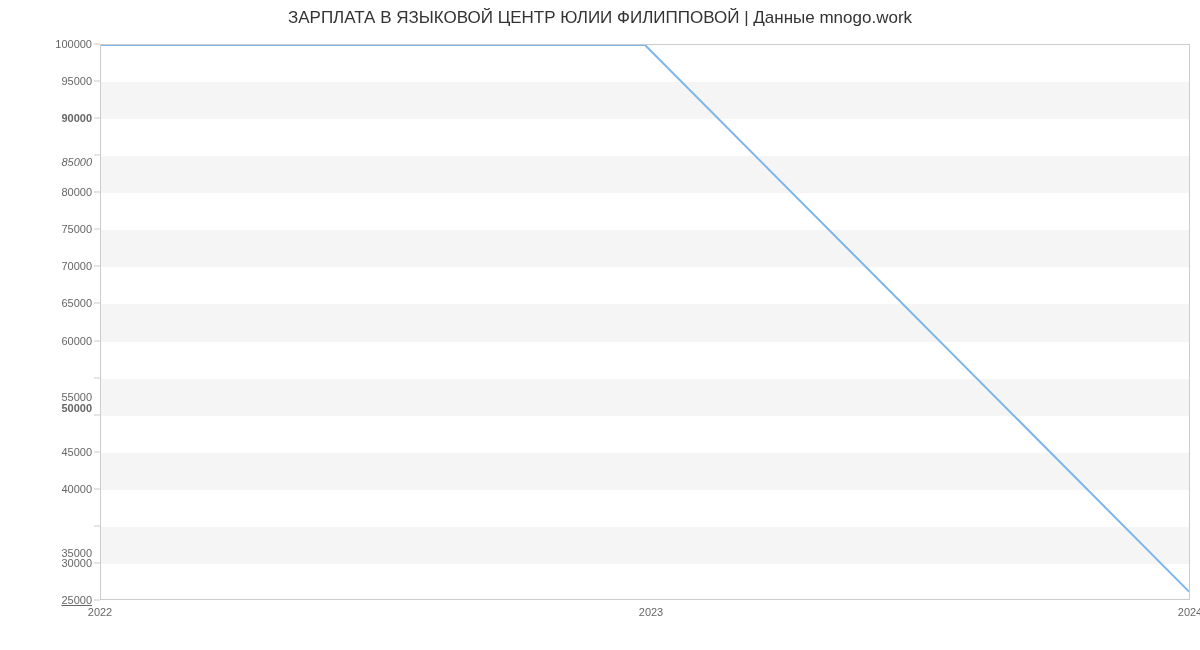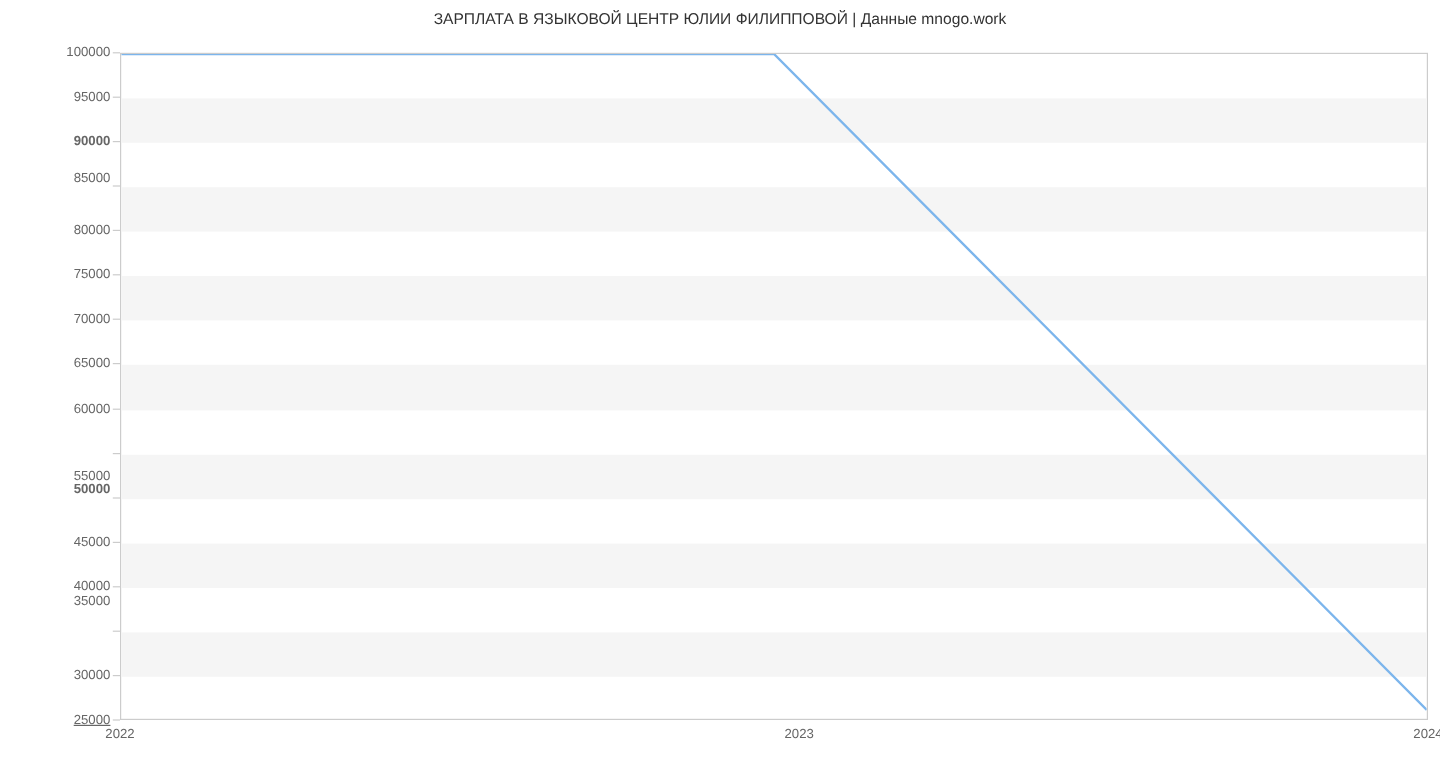--- a/index.html
+++ b/index.html
@@ -15,21 +15,21 @@
     position: relative;
     width: 1200px;
     height: 650px;
   }
   .title {
     position: absolute;
     top: 8px;
     left: 0;
     width: 100%;
     text-align: center;
-    font-size: 13px;
+    font-size: 17px;
     color: #333333;
   }
   .plot {
     position: absolute;
     left: 100px;
     top: 44px;
     width: 1090px;
     height: 556px;
     border: 1px solid #cccccc;
     box-sizing: border-box;
@@ -92,44 +92,44 @@
 
     <svg class="line-svg" id="line-svg" viewBox="0 0 1090 556" preserveAspectRatio="none">
       <polyline id="series-line" fill="none" stroke="#7cb5ec" stroke-width="2" points="0,0 545,0 1090,548.5866666666667"></polyline>
     </svg>
   </div>
 
 <div class="ytick-label" style="top: 600px; text-decoration: underline;">25000</div>
     <div class="ytick-mark" style="top: 600px;"></div>
     <div class="ytick-label" style="top: 562.933px; text-align: right;">30000</div>
     <div class="ytick-mark" style="top: 562.933px;"></div>
-    <div class="ytick-label" style="top: 501px; margin-left: 28px;">35000</div>
+    <div class="ytick-label" style="top: 553px; margin-left: 28px;">35000</div>
     <div class="ytick-mark" style="top: 525.867px;"></div>
     <div class="ytick-label" style="top: 488.8px;">40000</div>
     <div class="ytick-mark" style="top: 488.8px;"></div>
     <div class="ytick-label" style="top: 451.733px;">45000</div>
     <div class="ytick-mark" style="top: 451.733px;"></div>
     <div class="ytick-label" style="top: 408px; font-weight: bold;">50000</div>
     <div class="ytick-mark" style="top: 414.667px;"></div>
     <div class="ytick-label" style="top: 397px;">55000</div>
     <div class="ytick-mark" style="top: 377.6px;"></div>
     <div class="ytick-label" style="top: 340.533px;">60000</div>
     <div class="ytick-mark" style="top: 340.533px;"></div>
     <div class="ytick-label" style="top: 303.467px;">65000</div>
     <div class="ytick-mark" style="top: 303.467px;"></div>
     <div class="ytick-label" style="top: 266.4px;">70000</div>
     <div class="ytick-mark" style="top: 266.4px;"></div>
     <div class="ytick-label" style="top: 229.333px;">75000</div>
     <div class="ytick-mark" style="top: 229.333px;"></div>
     <div class="ytick-label" style="top: 192.267px;">80000</div>
     <div class="ytick-mark" style="top: 192.267px;"></div>
-    <div class="ytick-label" style="top: 149px;">85000</div>
+    <div class="ytick-label" style="top: 162px; font-style: italic;">85000</div>
     <div class="ytick-mark" style="top: 155.2px;"></div>
     <div class="ytick-label" style="top: 118.133px; font-weight: bold;">90000</div>
     <div class="ytick-mark" style="top: 118.133px;"></div>
     <div class="ytick-label" style="top: 81.0667px;">95000</div>
     <div class="ytick-mark" style="top: 81.0667px;"></div>
     <div class="ytick-label" style="top: 44px; margin-left: 12px;">100000</div>
     <div class="ytick-mark" style="top: 44px;"></div>
     <div class="xtick-label" style="left: 100px; text-align: center;">2022</div>
-    <div class="xtick-label" style="left: 666px;">2023</div>
+    <div class="xtick-label" style="left: 651px;">2023</div>
     <div class="xtick-label" style="left: 1190px;">2024</div>
   </div>
 
 </body></html>

